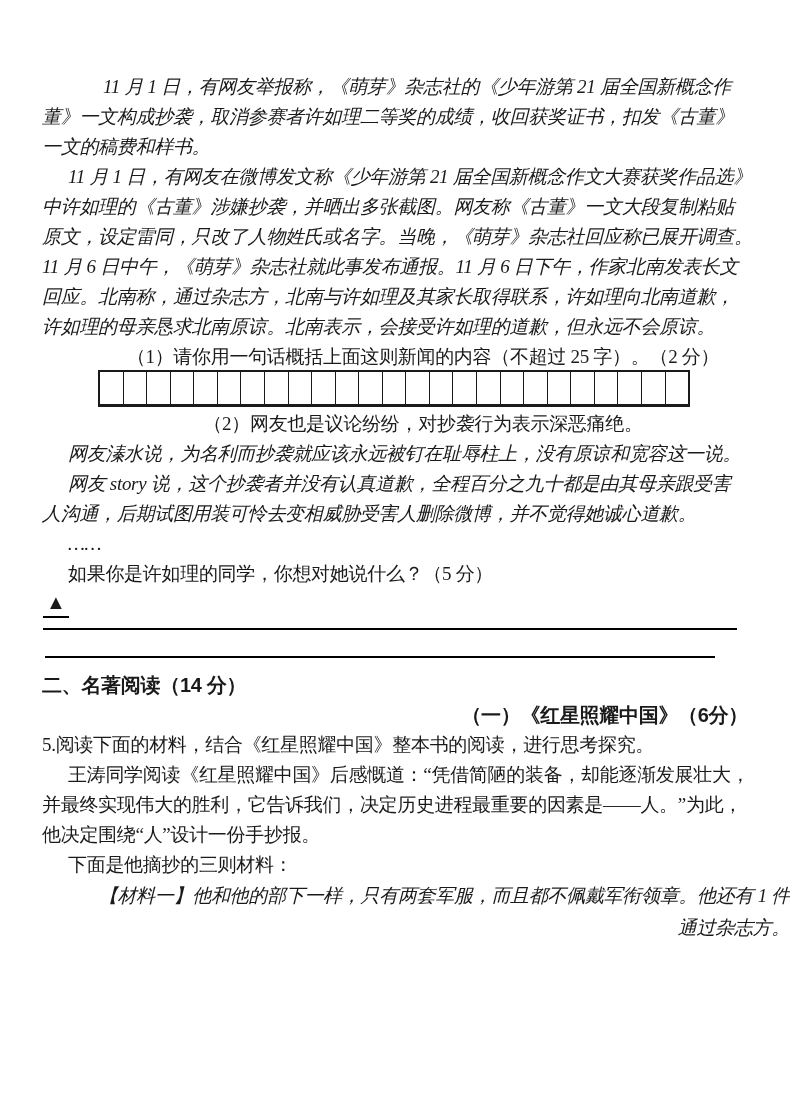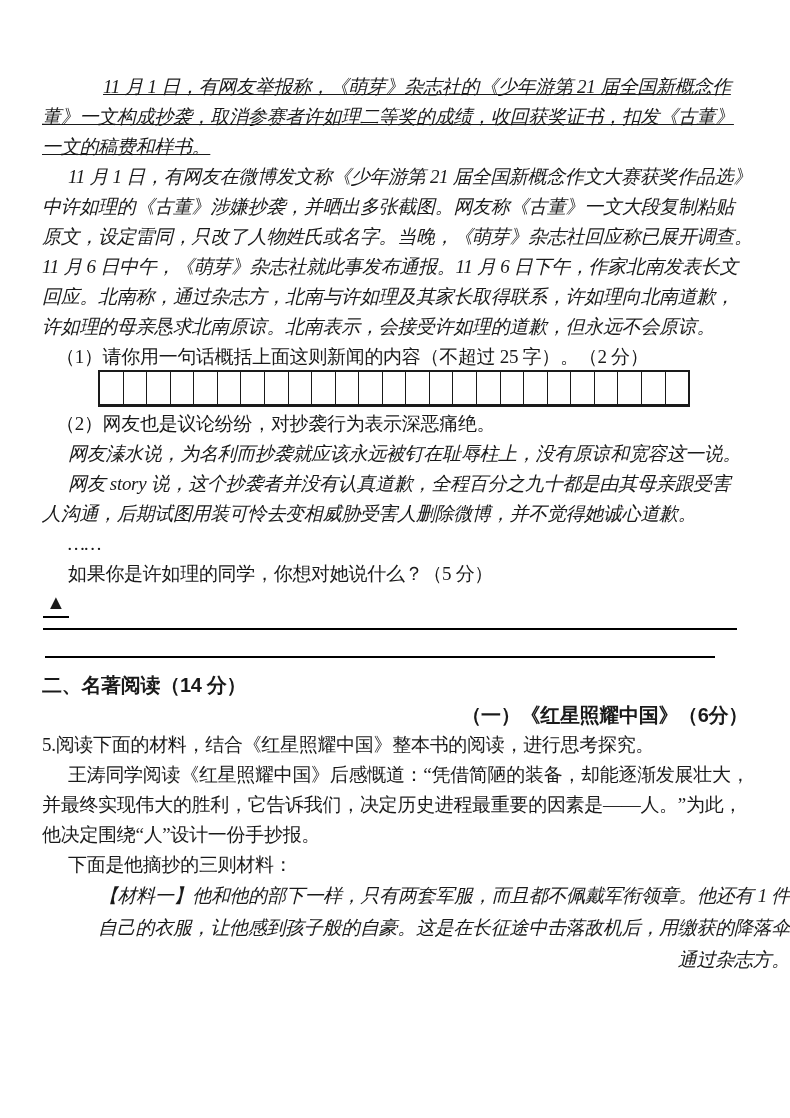--- a/index.html
+++ b/index.html
@@ -14,26 +14,26 @@
   }
   .content{padding-left:42px;}
   .line{
     font-size:19px;
     line-height:30px;
     letter-spacing:-0.3px;
     white-space:nowrap;
     font-style:normal;
   }
   .script{font-style:italic;}           
-  .para1{margin-top:72px;text-decoration:underline;}
+  .para1{margin-top:72px;}
   .ind-p1a{padding-left:61px;}
   .ind-p1b{padding-left:41px;}
   .ind-p1c{padding-left:46px;}
   .ind-first{padding-left:26px;}
-  .ind-q{padding-left:14px;}
+  .ind-q{padding-left:14px;text-align:center;}
   .answer-grid{
     margin:-2px 0 0 56px;
     width:592px;
     height:37px;
     box-sizing:border-box;
     display:flex;
     border:2px solid #1a1a1a;
     border-bottom-width:3px;
     background:#ffffff;
   }
@@ -141,18 +141,17 @@
     <div>
       <div class="line ind-first">王涛同学阅读《红星照耀中国》后感慨道：“凭借简陋的装备，却能逐渐发展壮大，</div>
       <div class="line">并最终实现伟大的胜利，它告诉我们，决定历史进程最重要的因素是——人。”为此，</div>
       <div class="line">他决定围绕“人”设计一份手抄报。</div>
     </div>
 
     <div class="line ind-first">下面是他摘抄的三则材料：</div>
 
     <div>
       <div class="line script mline">【材料一】他和他的部下一样，只有两套军服，而且都不佩戴军衔领章。他还有 1 件</div>
-      <div class="line script mline">自己的衣服，让他感到孩子般的自豪。这是在长征途中击落敌机后，用缴获的降落伞</div>
       <div class="line script mline">通过杂志方。</div>
     </div>
 
   </div>
 </div>
 
 </body></html>

